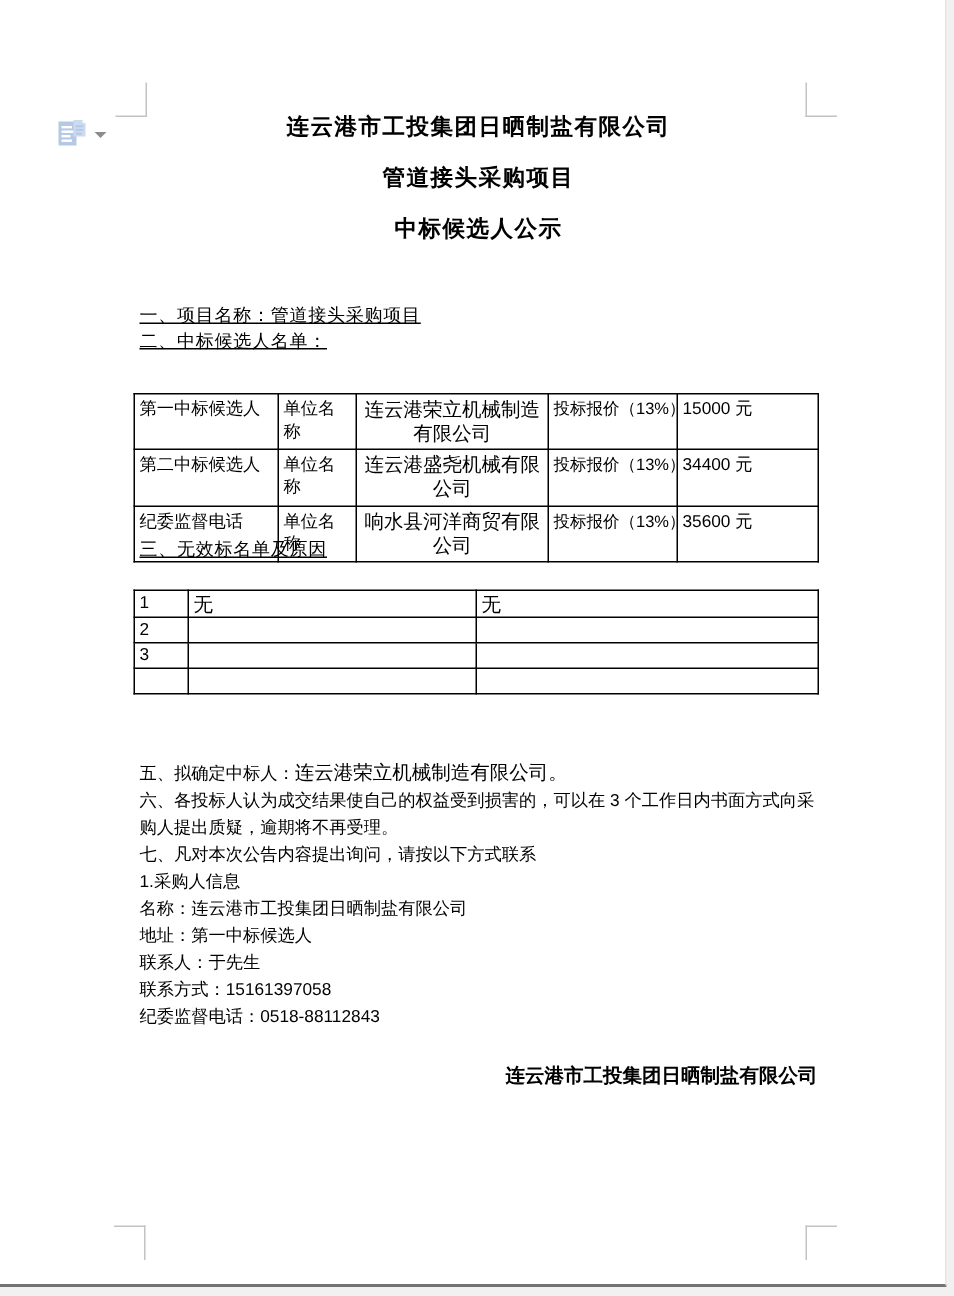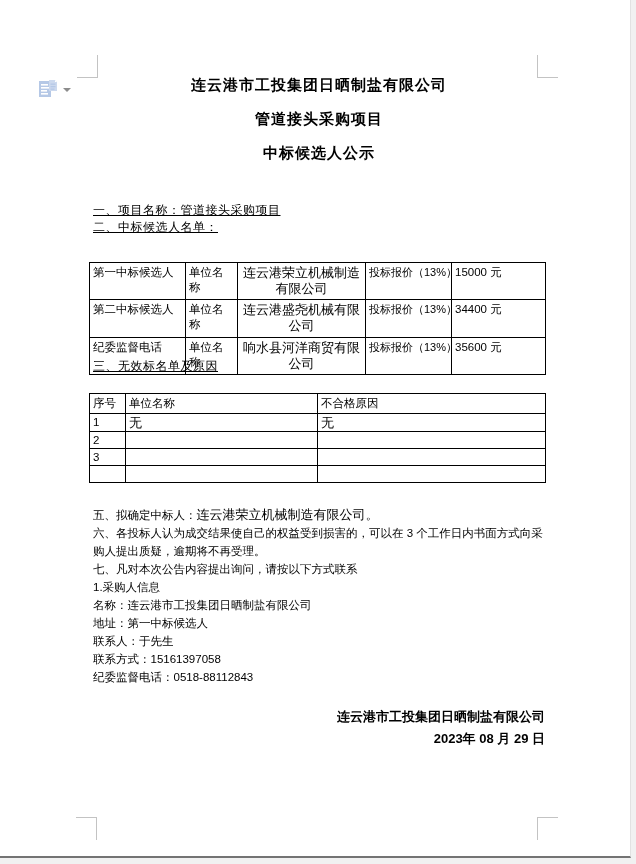--- a/index.html
+++ b/index.html
@@ -128,25 +128,20 @@
 
   <div class="sec s3">三、无效标名单及原因</div>
 
   <table class="tbl2">
     <colgroup>
         <col class="c1">
         <col class="c2">
         <col class="c3">
       </colgroup>
     <tbody>
-      <tr class="hd">
-        <td>序号</td>
-        <td>单位名称</td>
-        <td>不合格原因</td>
-      </tr>
       <tr class="rr">
         <td>1</td>
         <td class="none">无</td>
         <td class="none">无</td>
       </tr>
       <tr class="rr">
         <td>2</td>
         <td></td>
         <td></td>
       </tr>
@@ -170,16 +165,15 @@
     <p>1.采购人信息</p>
     <p>名称：连云港市工投集团日晒制盐有限公司</p>
     <p>地址：第一中标候选人</p>
     <p>联系人：于先生</p>
     <p>联系方式：15161397058</p>
     <p>纪委监督电话：0518-88112843</p>
   </div>
 
   <div class="footer">
     <div>连云港市工投集团日晒制盐有限公司</div>
-    <div>2023年 08 月 29 日</div>
   </div>
 
 </div>
 
 </body></html>

